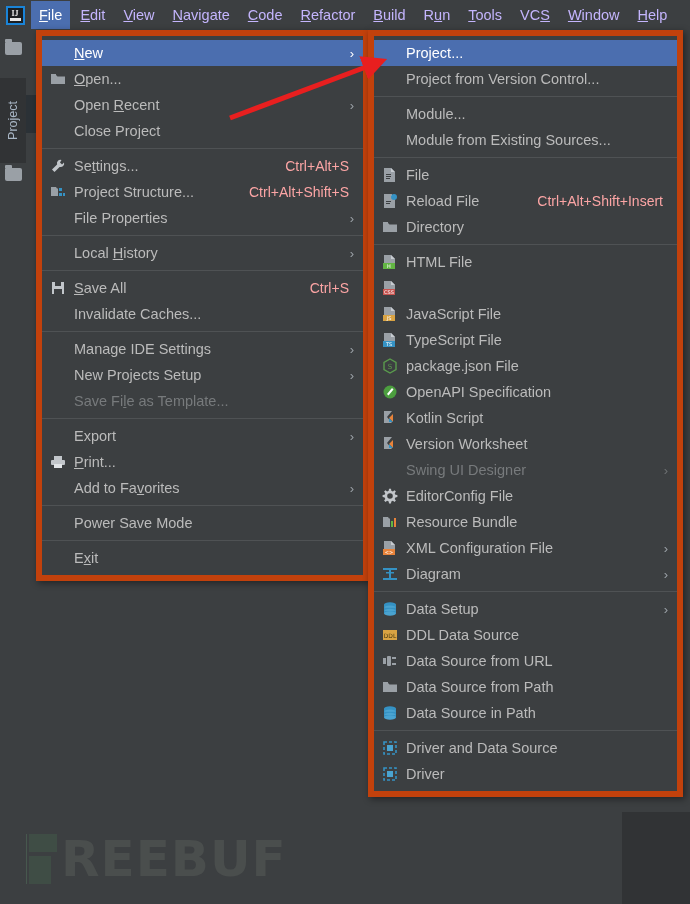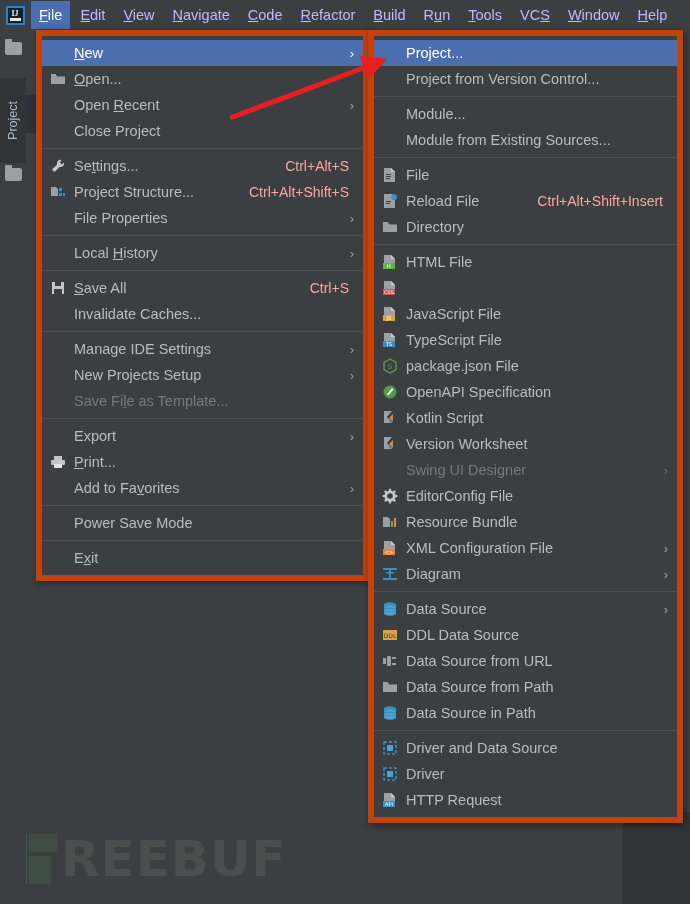--- a/index.html
+++ b/index.html
@@ -551,21 +551,21 @@
           <svg width="16" height="16" viewBox="0 0 16 16">
             <ellipse cx="8" cy="3.5" rx="6" ry="2.2" fill="#3592c4"></ellipse>
             <rect x="2" y="3.5" width="12" height="3" fill="#3592c4"></rect>
             <ellipse cx="8" cy="6.8" rx="6" ry="2.2" fill="#4aa3d0"></ellipse>
             <rect x="2" y="6.8" width="12" height="3" fill="#3592c4"></rect>
             <ellipse cx="8" cy="10" rx="6" ry="2.2" fill="#4aa3d0"></ellipse>
             <rect x="2" y="10" width="12" height="2.5" fill="#3592c4"></rect>
             <ellipse cx="8" cy="12.5" rx="6" ry="2.2" fill="#4aa3d0"></ellipse>
           </svg>
         </span>
-        <span class="lbl">Data Source</span>
+        <span class="lbl">Data Setup</span>
         <span class="arrow">›</span>
       </div>
       <div class="mi">
         <span class="ic">
           <svg width="16" height="16" viewBox="0 0 16 16">
             <rect x="1" y="3" width="14" height="10" fill="#d9a343"></rect>
             <text x="8" y="10.5" font-size="6" font-family="DejaVu Sans" text-anchor="middle" fill="#4a3a10">DDL</text>
           </svg>
         </span>
         <span class="lbl">DDL Data Source</span>
@@ -615,31 +615,20 @@
         <span class="lbl">Driver and Data Source</span>
       </div>
       <div class="mi">
         <span class="ic">
           <svg width="16" height="16" viewBox="0 0 16 16">
             <rect x="2" y="2" width="12" height="12" fill="none" stroke="#3592c4" stroke-width="1.6" stroke-dasharray="3 2"></rect>
             <rect x="5" y="5" width="6" height="6" fill="#4aa3d0"></rect>
           </svg>
         </span>
         <span class="lbl">Driver</span>
-      </div>
-      <div class="mi">
-        <span class="ic">
-          <svg width="16" height="16" viewBox="0 0 16 16">
-            <path d="M2 1 h7 l4 4 v10 h-11 z" fill="#9aa0a6"></path>
-            <path d="M9 1 l4 4 h-4 z" fill="#c7ccd1"></path>
-            <rect x="1" y="9" width="12" height="6" fill="#3592c4"></rect>
-            <text x="7" y="14" font-size="5" font-family="DejaVu Sans" text-anchor="middle" fill="#ffffff">API</text>
-          </svg>
-        </span>
-        <span class="lbl">HTTP Request</span>
       </div>
     </div>
 
   <svg class="red-arrow" viewBox="0 0 690 904">
     <defs>
       <marker id="ah" markerWidth="5" markerHeight="5" refX="2.2" refY="2.5" orient="auto">
         <path d="M0,0 L5,2.5 L0,5 z" fill="#e81f1f"></path>
       </marker>
     </defs>
     <line id="arrow-line" x1="230" y1="118" x2="374" y2="64" stroke="#e81f1f" stroke-width="5" marker-end="url(#ah)"></line>

